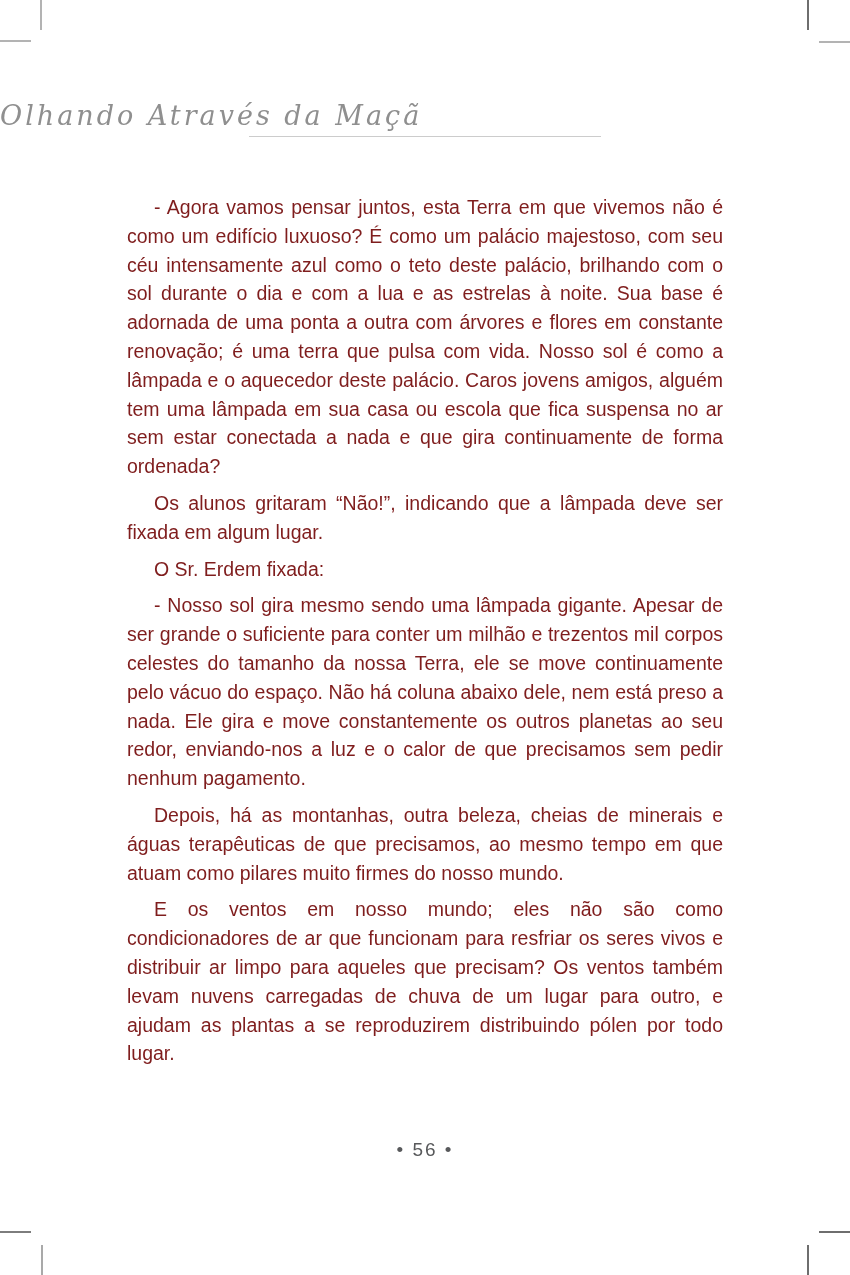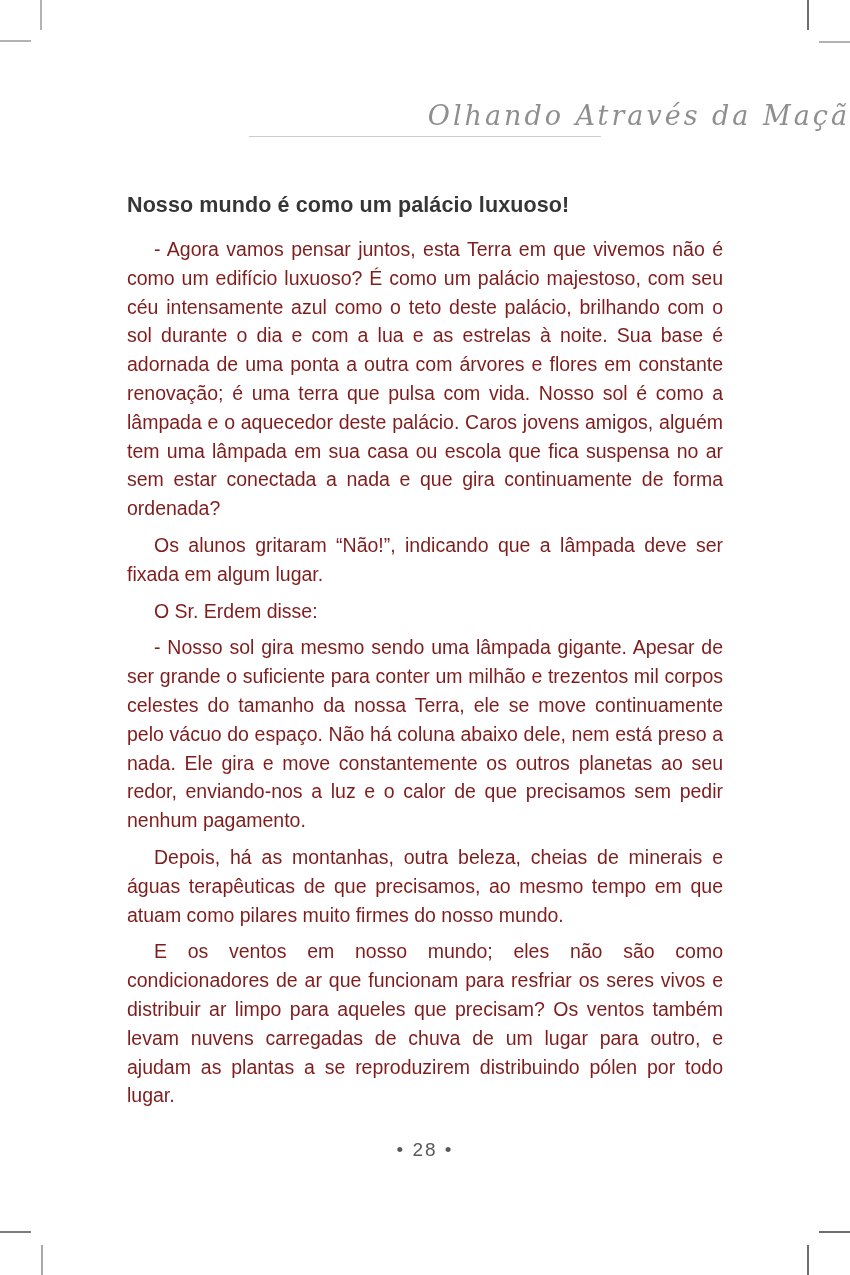--- a/index.html
+++ b/index.html
@@ -19,21 +19,21 @@
   .crop.tr-v{left:807px;top:0;background:#6e6e6e;}
   .crop.tr-h{left:819px;top:41px;background:#b3b3b3;}
   .crop.bl-h{left:0;top:1231px;background:#7d7d7d;}
   .crop.bl-v{left:41px;top:1245px;background:#a9a9a9;}
   .crop.br-h{left:819px;top:1231px;background:#6e6e6e;}
   .crop.br-v{left:807px;top:1245px;background:#6e6e6e;}
 
   
   .running-header{
     position:absolute;top:100px;left:0;width:100%;
-    text-align:right;
+    text-align:left;
     font-family:"DejaVu Serif",serif;
     font-style:italic;
     font-size:27px;
     letter-spacing:3px;
     color:#8f8f8f;
   }
   .header-rule{
     position:absolute;top:136px;left:50%;
     transform:translateX(-50%);
     width:352px;height:1px;
@@ -82,24 +82,23 @@
   <div class="crop h tr-h"></div>
   <div class="crop h bl-h"></div>
   <div class="crop v bl-v"></div>
   <div class="crop h br-h"></div>
   <div class="crop v br-v"></div>
 
   <div class="running-header">Olhando Através da Maçã</div>
   <div class="header-rule"></div>
 
   <div class="text-block">
-    <h1 class="heading">Nosso mundo é como um palácio luxuoso!</h1>
     <p>- Agora vamos pensar juntos, esta Terra em que vivemos não é como um edifício luxuoso? É como um palácio majestoso, com seu céu intensamente azul como o teto deste palácio, brilhando com o sol durante o dia e com a lua e as estrelas à noite. Sua base é adornada de uma ponta a outra com árvores e flores em constante renovação; é uma terra que pulsa com vida. Nosso sol é como a lâmpada e o aquecedor deste palácio. Caros jovens amigos, alguém tem uma lâmpada em sua casa ou escola que fica suspensa no ar sem estar conectada a nada e que gira continuamente de forma ordenada?</p>
     <p>Os alunos gritaram “Não!”, indicando que a lâmpada deve ser fixada em algum lugar.</p>
-    <p>O Sr. Erdem disse:</p>
+    <p>O Sr. Erdem fixada:</p>
     <p>- Nosso sol gira mesmo sendo uma lâmpada gigante. Apesar de ser grande o suficiente para conter um milhão e trezentos mil corpos celestes do tamanho da nossa Terra, ele se move continuamente pelo vácuo do espaço. Não há coluna abaixo dele, nem está preso a nada. Ele gira e move constantemente os outros planetas ao seu redor, enviando-nos a luz e o calor de que precisamos sem pedir nenhum pagamento.</p>
     <p>Depois, há as montanhas, outra beleza, cheias de minerais e águas terapêuticas de que precisamos, ao mesmo tempo em que atuam como pilares muito firmes do nosso mundo.</p>
     <p>E os ventos em nosso mundo; eles não são como condicionadores de ar que funcionam para resfriar os seres vivos e distribuir ar limpo para aqueles que precisam? Os ventos também levam nuvens carregadas de chuva de um lugar para outro, e ajudam as plantas a se reproduzirem distribuindo pólen por todo lugar.</p>
   </div>
 
-  <div class="page-number">• 28 •</div>
+  <div class="page-number">• 56 •</div>
 
 </div>
 
 </body></html>

